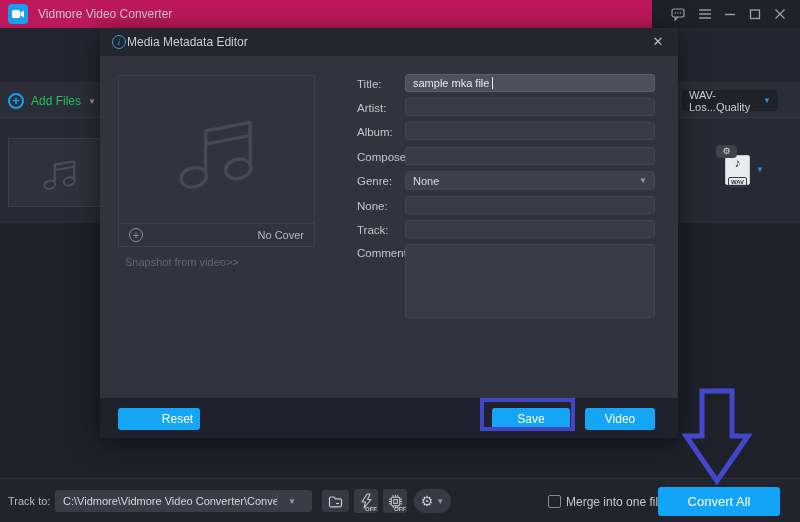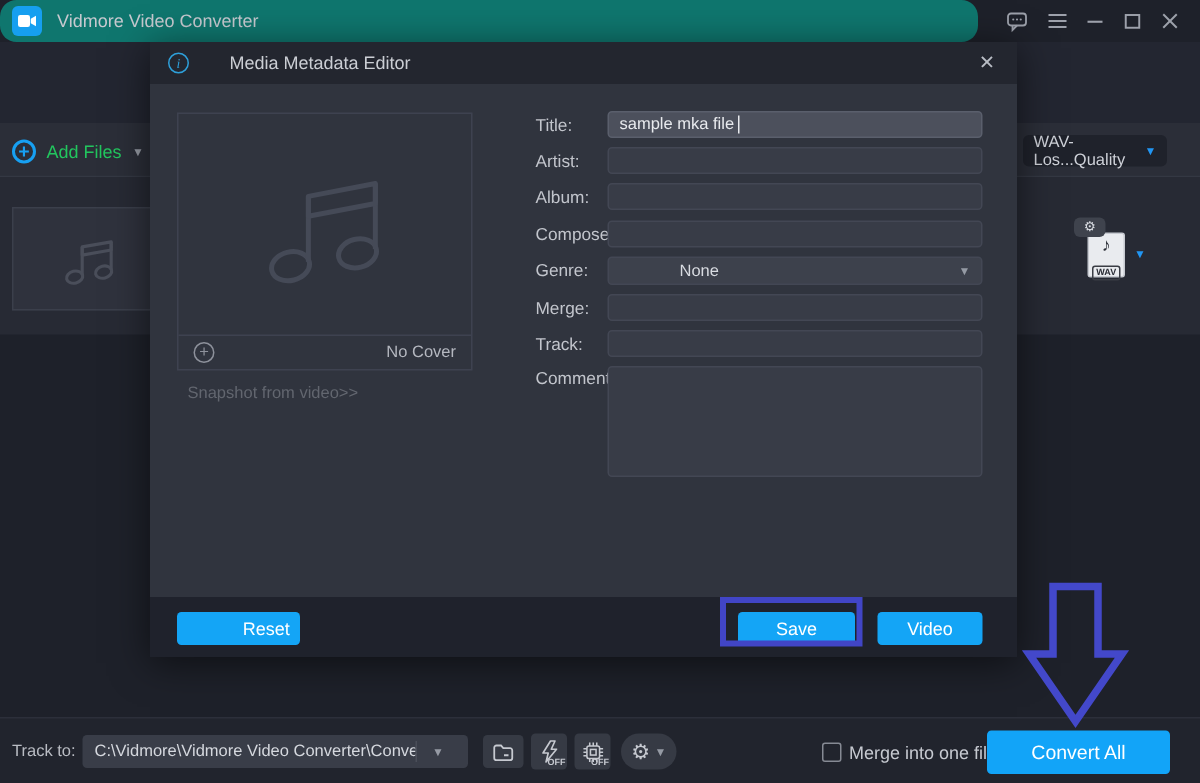--- a/index.html
+++ b/index.html
@@ -1,21 +1,21 @@
 <!DOCTYPE html>
 <html><head>
 <meta charset="utf-8">
 <style>
   * { margin:0; padding:0; box-sizing:border-box; }
   body { background:#000; font-family:"Liberation Sans", sans-serif; }
   .screen { position:relative; width:800px; height:522px; background:#1e212a; overflow:hidden; }
   .abs { position:absolute; }
 
   
-  .titlebar { left:0; top:0; width:652px; height:28px; background:#0f766e;border-radius:11px; }
+  .titlebar { left:0; top:0; width:652px; height:28px; background:#be185d; }
   .app-icon { left:8px; top:4px; width:20px; height:20px; background:#169ff0; border-radius:4px; }
   .app-title { left:38px; top:7px; font-size:12px; color:#c6c9cf; }
   .winbtn { top:4px; width:20px; height:20px; display:flex; align-items:center; justify-content:center; color:#9da1ab; }
 
   
   .band2 { left:0; top:28px; width:800px; height:54px; background:#232631; }
   .toolbar { left:0; top:82px; width:800px; height:35px; background:#2b2e38; }
   .filerow { left:0; top:117px; width:800px; height:106px; background:#272a34; border-top:1px solid #343843; }
   .bottombar { left:0; top:478px; width:800px; height:44px; background:#21242d; border-top:1px solid #2c2f3a; }
 
@@ -33,34 +33,34 @@
   .wavfile { left:725px; top:155px; width:25px; height:30px; background:#e9ebef; border-radius:2px; border:1px solid #c6c9d0; text-align:center; }
   .wavfile .note { color:#2a2d36; font-size:12px; line-height:14px; display:block; }
   .wavbadge { display:inline-block; margin-top:0px; border:1px solid #3a3d45; border-radius:2px; font-size:6px; font-weight:bold; color:#2a2d36; padding:0 2px; line-height:8px; }
   .gearbadge { left:716px; top:145px; width:21px; height:13px; background:#3f434d; border-radius:4px; color:#d8dbe1; font-size:9px; line-height:13px; text-align:center; }
   .out-caret { left:756px; top:165px; }
 
   
   .dialog { left:100px; top:28px; width:578px; height:410px; background:#30343e; box-shadow:0 4px 24px rgba(0,0,0,.55); }
   .dlg-header { position:absolute; left:0; top:0; width:578px; height:28px; background:#23262f; display:flex; align-items:center; }
   .info-icon { margin-left:12px; width:14px; height:14px; border:1px solid #2e9fd9; border-radius:50%; color:#2e9fd9; font-size:9px; font-style:italic; font-family:"Liberation Serif", serif; text-align:center; line-height:12px; }
-  .dlg-title { margin-left:27px; font-size:12px; color:#cbced4; }
+  .dlg-title { margin-left:1px; font-size:12px; color:#cbced4; }
   .dlg-close { position:absolute; right:12px; top:6px; width:16px; height:16px; color:#b9bdc5; font-size:13px; line-height:16px; text-align:center; }
 
   .coverbox { left:18px; top:47px; width:197px; height:172px; border:1px solid #3e4250; }
   .cover-strip { position:absolute; left:0; bottom:0; width:100%; height:23px; border-top:1px solid #3e4250; display:flex; align-items:center; justify-content:space-between; padding:0 10px; }
   .ocircle { width:14px; height:14px; border:1px solid #8d919b; border-radius:50%; color:#8d919b; font-size:11px; line-height:12px; text-align:center; }
   .nocover { font-size:11px; color:#b5b8c0; }
   .snapshot { left:25px; top:228px; font-size:11px; color:#62666f; }
 
   .frm-label { left:257px; width:48px; font-size:11.5px; color:#c2c5cc; }
   .fld { left:305px; width:250px; height:18px; background:#383c47; border:1px solid #434754; border-radius:3px; color:#e8eaee; font-size:11px; padding:0 7px; font-family:"Liberation Sans", sans-serif; outline:none; }
   .fld-title { background:#4c505c; border-color:#5a5f6c; }
   .genre-dd { left:305px; top:143px; width:250px; height:19px; background:#3d414c; border:1px solid #434754; border-radius:3px; display:flex; align-items:center; justify-content:space-between; padding:0 7px; }
-  .genre-dd .txt { font-size:11px; color:#d8dbe1;margin-left:40px; }
+  .genre-dd .txt { font-size:11px; color:#d8dbe1; }
   .comments { left:305px; top:216px; width:250px; height:74px; background:#383c47; border:1px solid #434754; border-radius:3px; resize:none; color:#e8eaee; font-size:11px; padding:4px 7px; font-family:"Liberation Sans", sans-serif; outline:none; }
   .textcursor { left:392px; top:49px; width:1px; height:12px; background:#e8eaee; }
 
   .dlg-footer { position:absolute; left:0; top:370px; width:578px; height:40px; background:#1f222c; }
   .btn { position:absolute; top:10px; height:22px; background:#14a5f6; border:none; border-radius:3px; color:#ffffff; font-size:12px; font-family:"Liberation Sans", sans-serif; }
   .btn-reset { left:18px; width:82px;padding-left:37px; }
   .btn-save { left:392px; width:78px; }
   .btn-cancel { left:485px; width:70px; }
 
   
@@ -200,21 +200,21 @@
 
     <div class="abs frm-label" style="top:123px">Composer:</div>
     <input class="abs fld" style="top: 119px;" value="">
 
     <div class="abs frm-label" style="top:147px">Genre:</div>
     <div class="abs genre-dd">
       <span class="txt">None</span>
       <span class="caret">▼</span>
     </div>
 
-    <div class="abs frm-label" style="top:172px">Merge:</div>
+    <div class="abs frm-label" style="top:172px">None:</div>
     <input class="abs fld" style="top: 168px;" value="">
 
     <div class="abs frm-label" style="top:196px">Track:</div>
     <input class="abs fld" style="top: 192px;" value="">
 
     <div class="abs frm-label" style="top:219px">Comments:</div>
     <textarea class="abs comments" style=""></textarea>
 
     <div class="dlg-footer">
       <button class="btn btn-reset">Reset</button>

